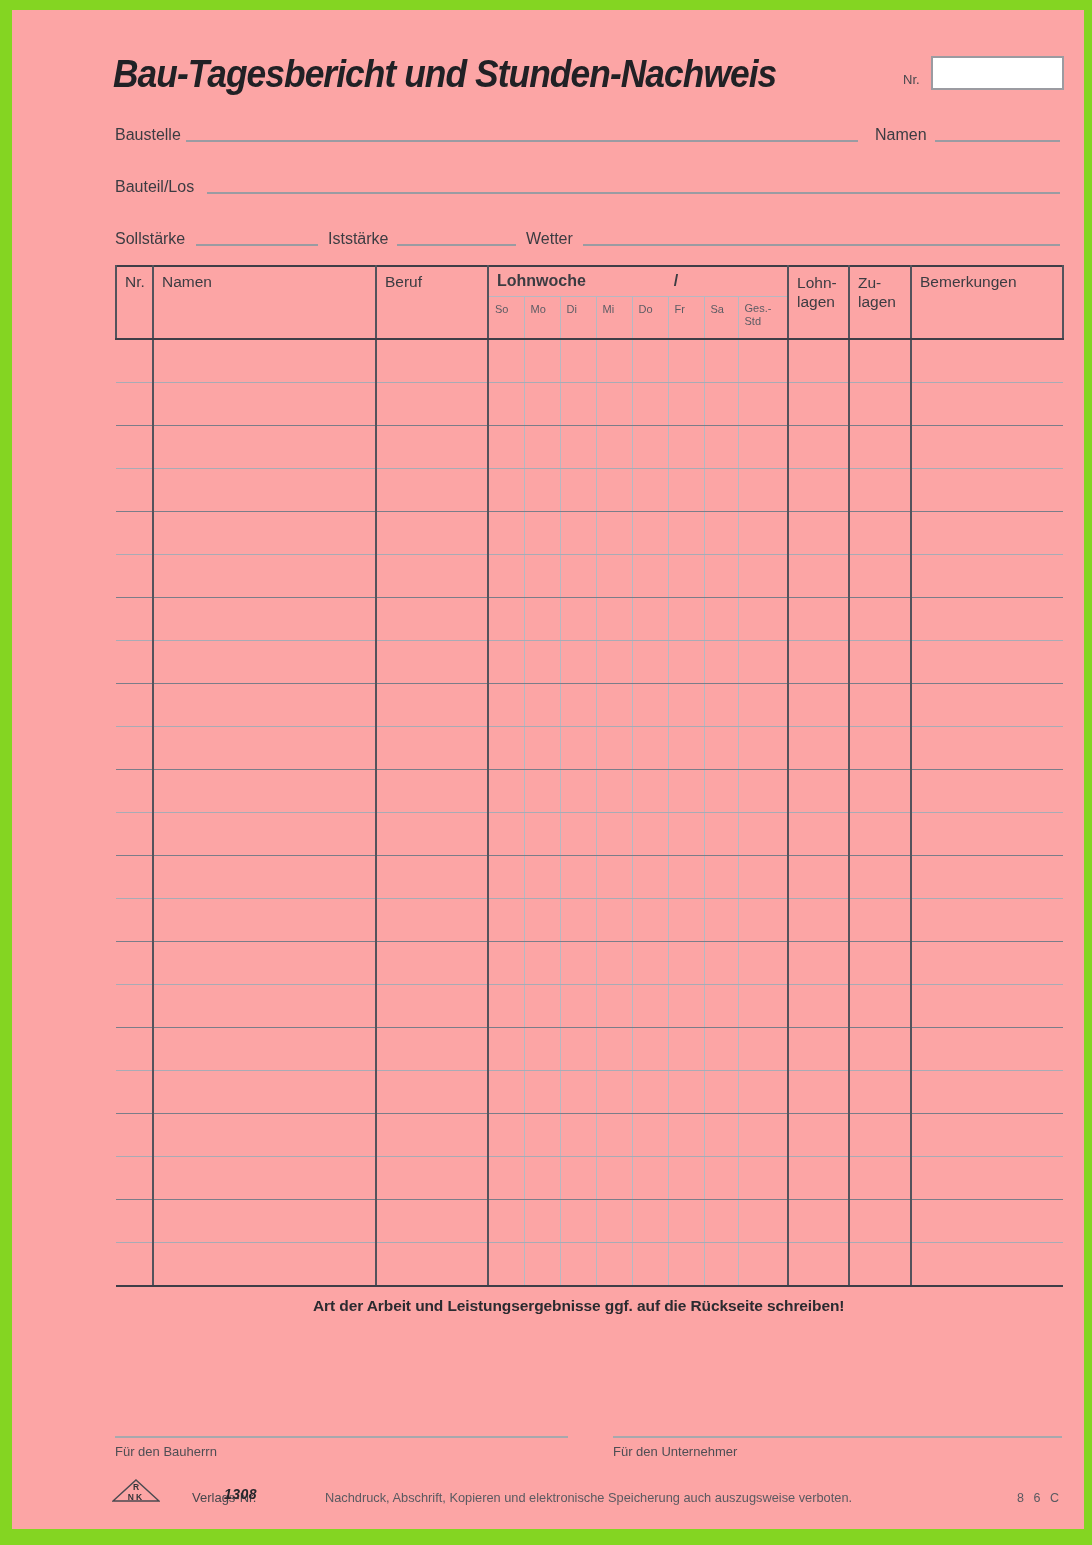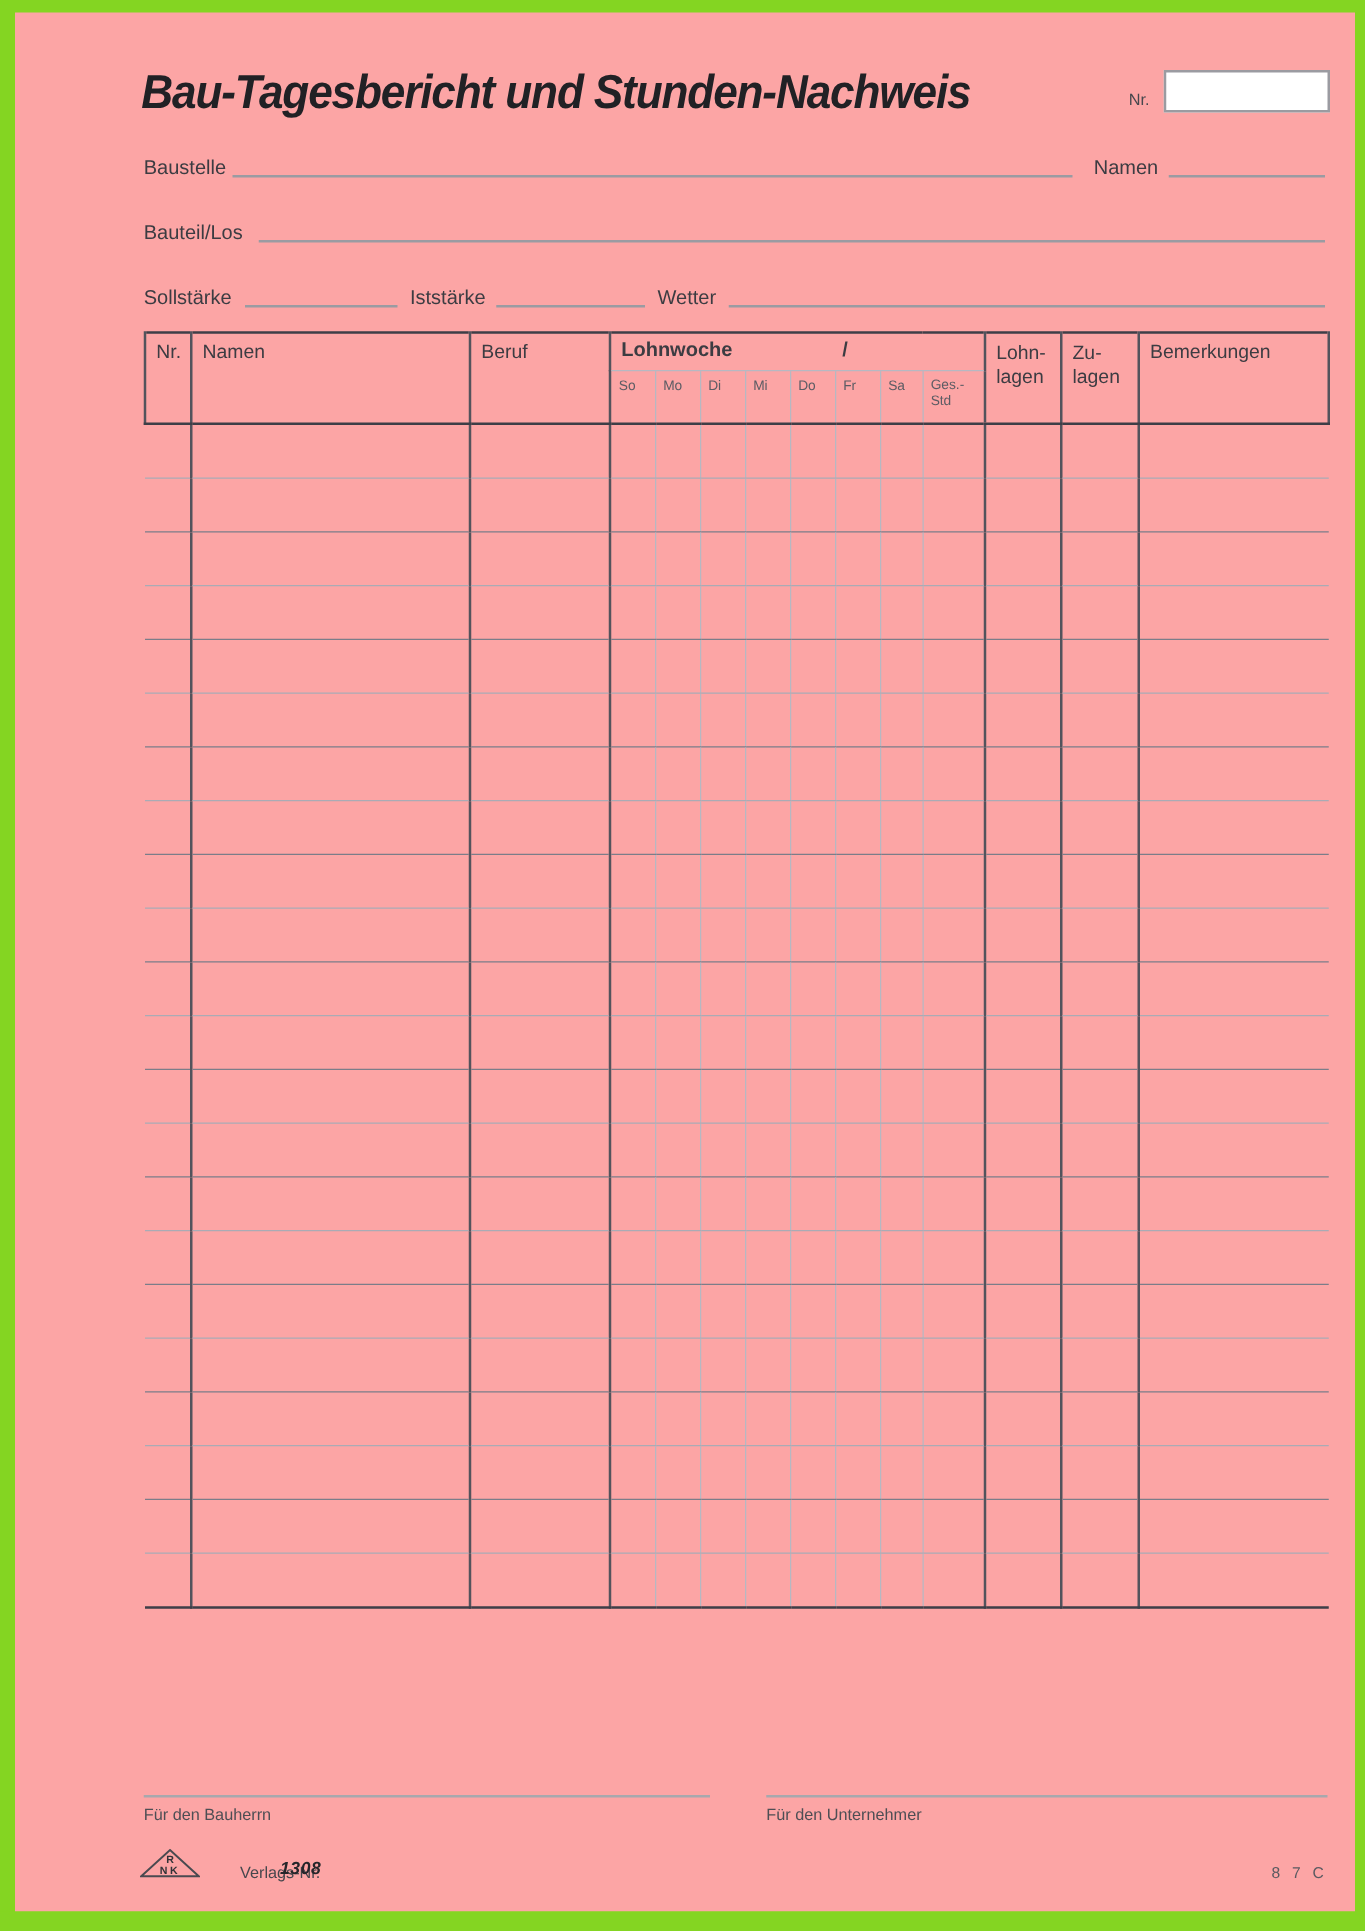--- a/index.html
+++ b/index.html
@@ -498,28 +498,30 @@
           <td class="c-day b-light-r"></td>
           <td class="c-day b-light-r"></td>
           <td class="c-ges b-major-r"></td>
           <td class="c-lohnsatz b-major-r"></td>
           <td class="c-zulagen b-major-r"></td>
           <td class="c-bem"></td>
         </tr>
       </tbody>
   </table>
 
+  <div class="abs backside-note">Art der Arbeit und Leistungsergebnisse ggf. auf die Rückseite schreiben!</div>
 
   <div class="sig-line" style="left:115px; width:453px;"></div>
   <span class="sig-label" style="left:115px;">Für den Bauherrn</span>
   <div class="sig-line" style="left:613px; width:449px;"></div>
   <span class="sig-label" style="left:613px;">Für den Unternehmer</span>
 
   <svg class="abs logo" width="48" height="24" viewBox="0 0 48 24">
     <polygon points="24,1 47,22 1,22" fill="none" stroke="#4a4a50" stroke-width="1.5"></polygon>
     <text x="24" y="11" text-anchor="middle" font-size="8.5" font-weight="bold" fill="#333338" font-family="Liberation Sans, sans-serif">R</text>
     <text x="24" y="20.5" text-anchor="middle" font-size="8.5" font-weight="bold" letter-spacing="2" fill="#333338" font-family="Liberation Sans, sans-serif">NK</text>
   </svg>
   <span class="abs verlag-label">Verlags-Nr.</span>
   <span class="abs verlag-number">1308</span>
-  <div class="abs print-code">8 7 C</div>
+  <div class="abs copyright">Nachdruck, Abschrift, Kopieren und elektronische Speicherung auch auszugsweise verboten.</div>
+  <div class="abs print-code">8 6 C</div>
 
 </div>
 
 </body></html>

